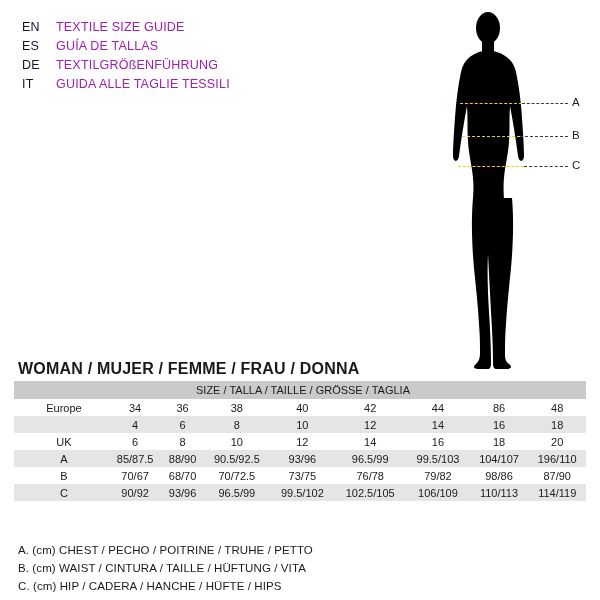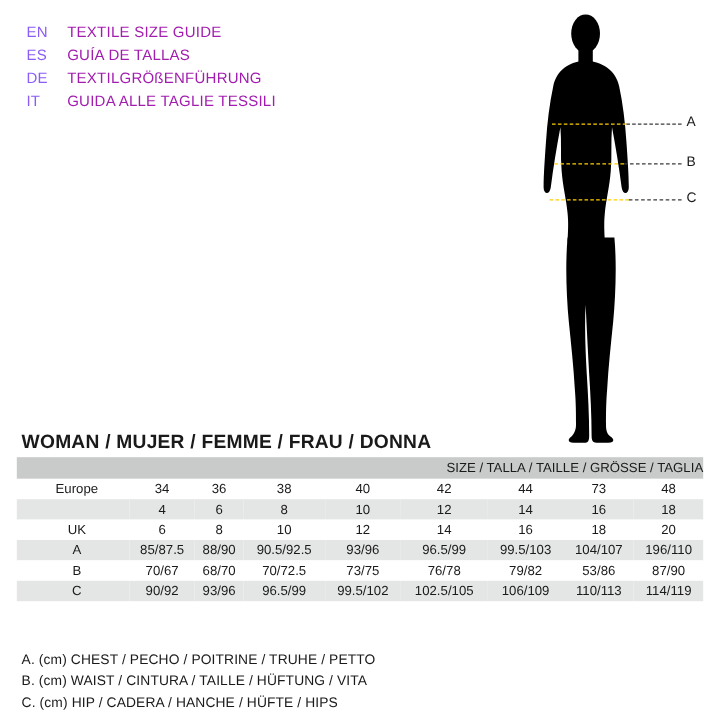--- a/index.html
+++ b/index.html
@@ -26,21 +26,21 @@
   .lang-row {
     display: flex;
     align-items: baseline;
     height: 19px;
     line-height: 19px;
   }
   .lang-code {
     width: 34px;
     font-size: 12.5px;
     letter-spacing: .2px;
-    color: #8b5cf6;
+    color: #0f172a;
   }
   .lang-text {
     font-size: 12.5px;
     letter-spacing: .2px;
     color: #a21caf;
   }
 
   
   #figure-area {
     position: absolute;
@@ -84,21 +84,21 @@
   }
   #size-table td, #size-table th {
     padding: 0;
     height: 17px;
     text-align: center;
     font-weight: normal;
     color: #1a1a1a;
   }
   #size-table tr.header-row td {
     background: #c9cbcb;
-    text-align: right;
+    text-align: center;
     padding-left: 6px;
     font-size: 11px;
     height: 18px;
   }
   #size-table tr.shade td { background: #e4e5e5; }
   #size-table tr.plain td { background: #ffffff; }
   #size-table td.rowlabel {
     text-align: center;
     padding-left: 6px;
     width: 88px;
@@ -211,21 +211,21 @@
     </tr>
 
     <tr class="plain">
       <td class="rowlabel">Europe</td>
       <td>34</td>
       <td>36</td>
       <td>38</td>
       <td>40</td>
       <td>42</td>
       <td>44</td>
-      <td>73</td>
+      <td>86</td>
       <td>48</td>
     </tr>
 
 
     <tr class="shade">
       <td class="rowlabel"></td>
       <td>4</td>
       <td>6</td>
       <td>8</td>
       <td>10</td>
@@ -260,21 +260,21 @@
     </tr>
 
     <tr class="plain">
       <td class="rowlabel">B</td>
       <td>70/67</td>
       <td>68/70</td>
       <td>70/72.5</td>
       <td>73/75</td>
       <td>76/78</td>
       <td>79/82</td>
-      <td>53/86</td>
+      <td>98/86</td>
       <td>87/90</td>
     </tr>
 
     <tr class="shade">
       <td class="rowlabel">C</td>
       <td>90/92</td>
       <td>93/96</td>
       <td>96.5/99</td>
       <td>99.5/102</td>
       <td>102.5/105</td>

